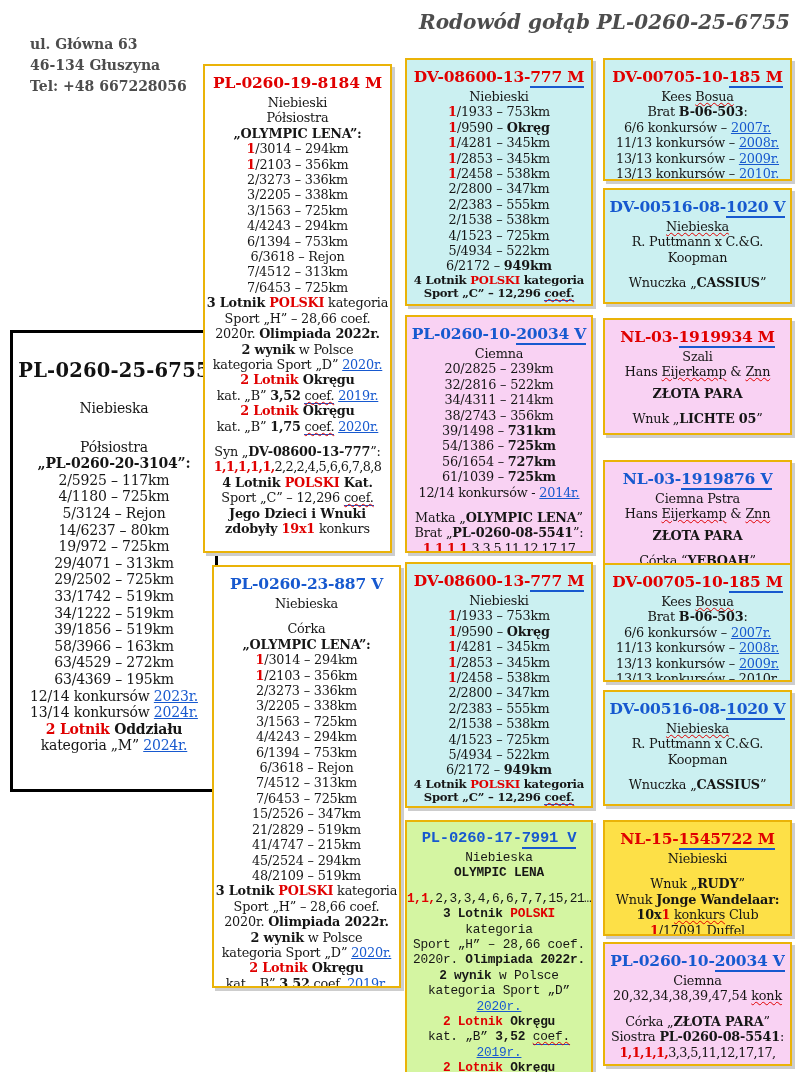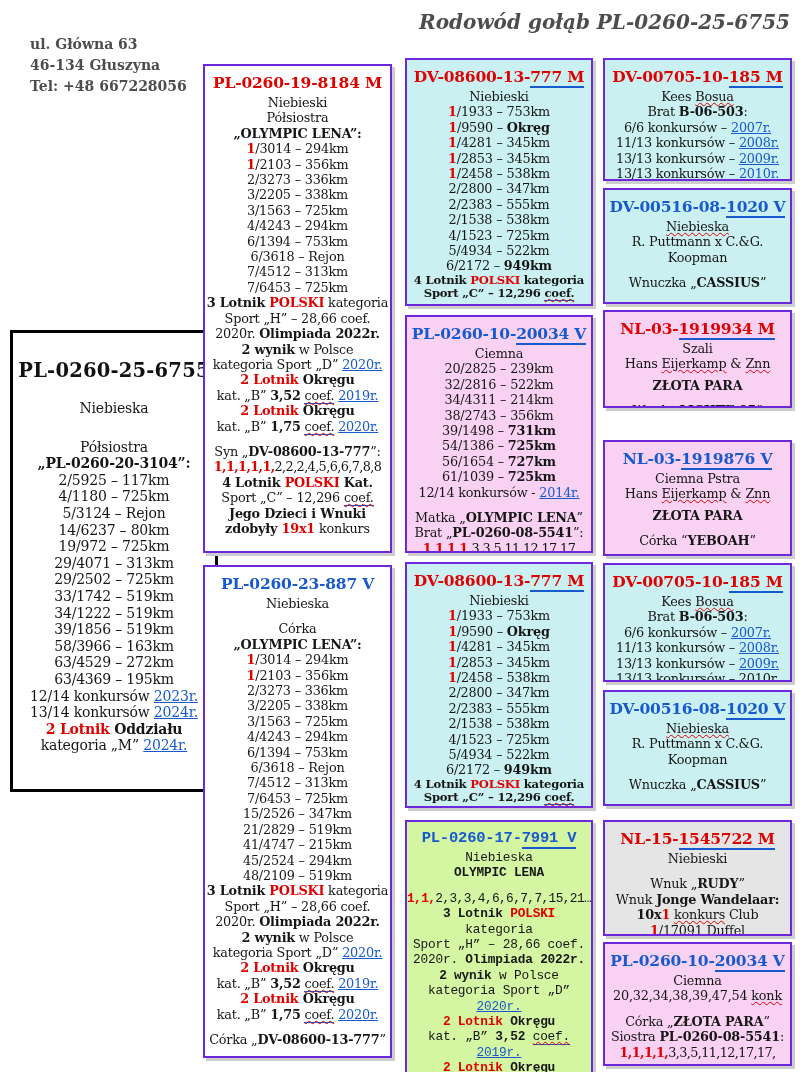--- a/index.html
+++ b/index.html
@@ -8,21 +8,21 @@
 
   
   .hdr-name{position:absolute;left:30px;top:4px;font-size:22px;font-weight:bold;
             color:#4d4d4d;letter-spacing:.2px;}
   .hdr-line{position:absolute;left:30px;font-size:14px;font-weight:bold;color:#4d4d4d;}
   .hdr-a1{top:36px;} .hdr-a2{top:57px;} .hdr-a3{top:78px;}
   .hdr-doc{position:absolute;right:10px;top:10px;font-size:20px;font-weight:bold;
            font-style:italic;color:#4d4d4d;}
 
   
-  .pbox{position:absolute;box-sizing:border-box;border:2px solid #6d28d9;
+  .pbox{position:absolute;box-sizing:border-box;border:2px solid #eab308;
         background:#fff;text-align:center;box-shadow:3px 3px 0 #cdcdcd;
         padding-top:3px;overflow:hidden;color:#161616;}
   .box-title{font-weight:bold;font-size:15.5px;margin:4px 2px 3px;letter-spacing:-.2px;}
   .tc-red{color:#e00000;} .tc-blue{color:#1759cf;} .tc-black{color:#111111;}
   .tu{border-bottom:2px solid #1759cf;padding-bottom:0px;}
 
   .bl{font-size:12.8px;line-height:15.4px;letter-spacing:-.2px;}
   .bl.sm{font-size:11.6px;line-height:13.6px;font-weight:bold;}
   .bl.gap{height:10px;} .bl.gapsm{height:6px;} .bl.gap-lg{height:22px;}
   .bl.tight{letter-spacing:-.6px;}
@@ -35,28 +35,28 @@
          border-bottom:1.5px solid #1759cf;text-align:right;}
 
   
   .subject{border:3px solid #000;box-shadow:none;padding-top:22px;}
   .subject .box-title{font-size:19.5px;margin-bottom:18px;letter-spacing:.2px;}
   .subject .bl{font-size:14px;line-height:16.6px;}
 
   
   #b-subject{left:10px;top:330px;width:208px;height:462px;}
   #b-father {left:203px;top:64px;width:189px;height:489px;}
-  #b-mother {left:203px;top:565px;width:189px;height:493px;}
+  #b-mother {left:212px;top:565px;width:189px;height:423px;}
   #b-g1{left:405px;top:58px; width:188px;height:248px;}
   #b-g2{left:405px;top:315px;width:188px;height:238px;}
   #b-g3{left:405px;top:562px;width:188px;height:246px;}
   #b-g4{left:405px;top:820px;width:188px;height:268px;font-family:Liberation Mono, monospace;}
   #b-gg1{left:603px;top:58px; width:189px;height:123px;}
   #b-gg2{left:603px;top:188px;width:189px;height:116px;}
-  #b-gg3{left:603px;top:310px;width:189px;height:98px;}
+  #b-gg3{left:603px;top:318px;width:189px;height:117px;}
   #b-gg4{left:603px;top:440px;width:189px;height:116px;}
   #b-gg5{left:603px;top:563px;width:189px;height:119px;}
   #b-gg6{left:603px;top:690px;width:189px;height:116px;}
   #b-gg7{left:603px;top:820px;width:189px;height:116px;}
   #b-gg8{left:603px;top:942px;width:189px;height:124px;}
 </style>
 </head>
 <body>
 
 <div class="page">
@@ -244,21 +244,21 @@
     </div>
   <div id="b-gg3" class="pbox" style="background: rgb(249, 210, 243);">
       <div class="box-title tc-red"><span>NL-03-</span><span class="tu">1919934 M</span></div>
       <div class="bl "><span>Szali</span></div>
       <div class="bl "><span>Hans </span><span class="sg-w">Eijerkamp</span><span> &amp; </span><span class="sg-w">Znn</span></div>
       <div class="bl gapsm"></div>
       <div class="bl "><span class="sg-b">ZŁOTA PARA</span></div>
       <div class="bl gap"></div>
       <div class="bl "><span>Wnuk „</span><span class="sg-b">LICHTE 05</span><span>”</span></div>
     </div>
-  <div id="b-gg4" class="pbox" style="background: rgb(249, 210, 243);">
+  <div id="b-gg4" class="pbox" style="background: rgb(249, 210, 243); margin-top: 20px;">
       <div class="box-title tc-blue"><span>NL-03-</span><span class="tu">1919876 V</span></div>
       <div class="bl "><span>Ciemna Pstra</span></div>
       <div class="bl "><span>Hans </span><span class="sg-w">Eijerkamp</span><span> &amp; </span><span class="sg-w">Znn</span></div>
       <div class="bl gapsm"></div>
       <div class="bl "><span class="sg-b">ZŁOTA PARA</span></div>
       <div class="bl gap"></div>
       <div class="bl "><span>Córka “</span><span class="sg-b">YEBOAH</span><span>”</span></div>
     </div>
   <div id="b-gg5" class="pbox" style="background: rgb(203, 240, 241);">
       <div class="box-title tc-red"><span>DV-00705-10-</span><span class="tu">185 M</span></div>
@@ -270,21 +270,21 @@
       <div class="bl "><span>13/13 konkursów – 2010r.</span></div>
     </div>
   <div id="b-gg6" class="pbox" style="background: rgb(203, 240, 241);">
       <div class="box-title tc-blue"><span>DV-00516-08-</span><span class="tu">1020 V</span></div>
       <div class="bl "><span class="sg-w">Niebieska</span></div>
       <div class="bl "><span>R. Puttmann x C.&amp;G.</span></div>
       <div class="bl "><span>Koopman</span></div>
       <div class="bl gap"></div>
       <div class="bl "><span>Wnuczka „</span><span class="sg-b">CASSIUS</span><span>”</span></div>
     </div>
-  <div id="b-gg7" class="pbox" style="background: #e5e5e5;">
+  <div id="b-gg7" class="pbox" style="background: #fde047;">
       <div class="box-title tc-red"><span>NL-15-</span><span class="tu">1545722 M</span></div>
       <div class="bl "><span>Niebieski</span></div>
       <div class="bl gap"></div>
       <div class="bl "><span>Wnuk „</span><span class="sg-b">RUDY</span><span>”</span></div>
       <div class="bl "><span>Wnuk </span><span class="sg-b">Jonge Wandelaar:</span></div>
       <div class="bl "><span class="sg-b">10x</span><span class="sg-r">1</span><span> </span><span class="sg-w">konkurs</span><span> Club</span></div>
       <div class="bl "><span class="sg-r">1</span><span>/17091 Duffel</span></div>
     </div>
   <div id="b-gg8" class="pbox" style="background: rgb(249, 210, 243);">
       <div class="box-title tc-blue"><span>PL-0260-10-</span><span class="tu">20034 V</span></div>

